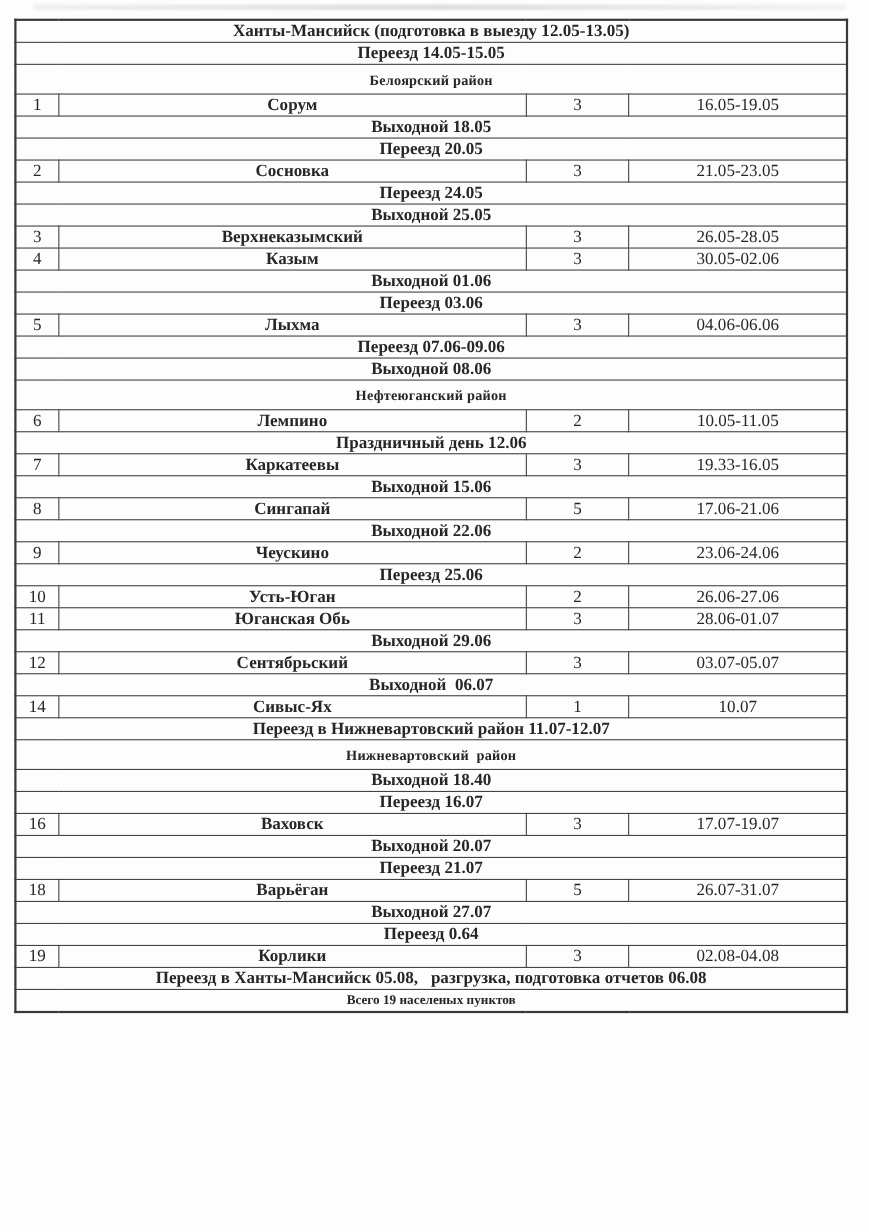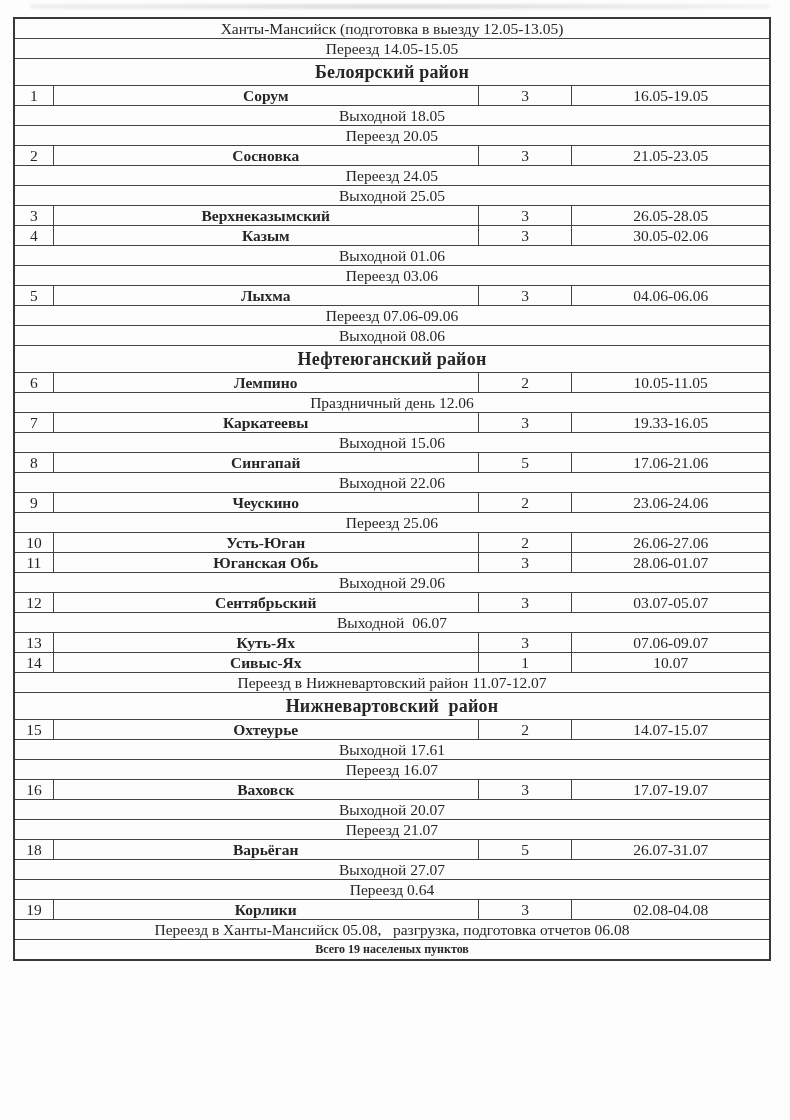--- a/index.html
+++ b/index.html
@@ -34,24 +34,24 @@
     border: 1.4px solid #434343;
     text-align: center;
     vertical-align: middle;
     font-size: 15.5px;
     line-height: 19px;
     height: 20px;
     padding: 0 4px;
     white-space: pre-wrap;
     overflow: hidden;
   }
-  tr.r-title td, tr.r-note td { font-weight: normal; }
+  tr.r-title td, tr.r-note td { font-weight: bold; }
   tr.r-section td {
     font-weight: bold;
-    font-size: 18px;
+    font-size: 13px;
     height: 27px;
     line-height: 25px;
     letter-spacing: 0.2px;
   }
   tr.r-total td {
     font-weight: bold;
     font-size: 12px;
   }
   td.c-name { font-weight: bold; }
   td.c-num, td.c-days { font-weight: normal; }
@@ -189,45 +189,33 @@
         <tr class="r-entry">
           <td class="c-num">12</td>
           <td class="c-name">Сентябрьский</td>
           <td class="c-days">3</td>
           <td class="c-dates">03.07-05.07</td>
         </tr>
         <tr class="r-note">
           <td colspan="4">Выходной  06.07</td>
         </tr>
         <tr class="r-entry">
-          <td class="c-num">13</td>
-          <td class="c-name">Куть-Ях</td>
-          <td class="c-days">3</td>
-          <td class="c-dates">07.06-09.07</td>
-        </tr>
-        <tr class="r-entry">
           <td class="c-num">14</td>
           <td class="c-name">Сивыс-Ях</td>
           <td class="c-days">1</td>
           <td class="c-dates">10.07</td>
         </tr>
         <tr class="r-note">
           <td colspan="4">Переезд в Нижневартовский район 11.07-12.07</td>
         </tr>
         <tr class="r-section">
           <td colspan="4">Нижневартовский  район</td>
         </tr>
-        <tr class="r-entry">
-          <td class="c-num">15</td>
-          <td class="c-name">Охтеурье</td>
-          <td class="c-days">2</td>
-          <td class="c-dates">14.07-15.07</td>
-        </tr>
-        <tr class="r-note">
-          <td colspan="4">Выходной 17.61</td>
+        <tr class="r-note">
+          <td colspan="4">Выходной 18.40</td>
         </tr>
         <tr class="r-note">
           <td colspan="4">Переезд 16.07</td>
         </tr>
         <tr class="r-entry">
           <td class="c-num">16</td>
           <td class="c-name">Ваховск</td>
           <td class="c-days">3</td>
           <td class="c-dates">17.07-19.07</td>
         </tr>

